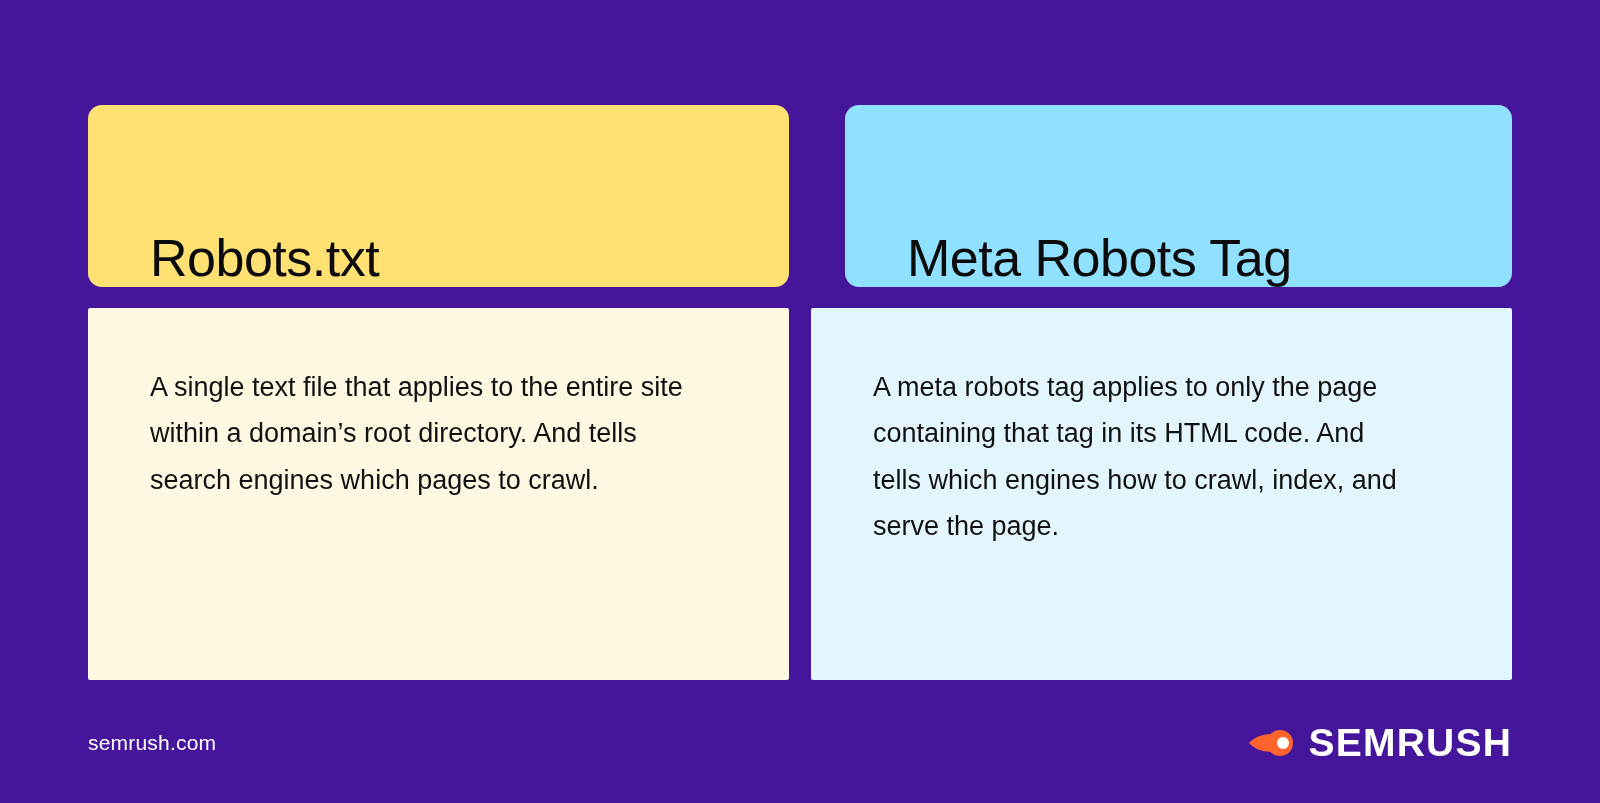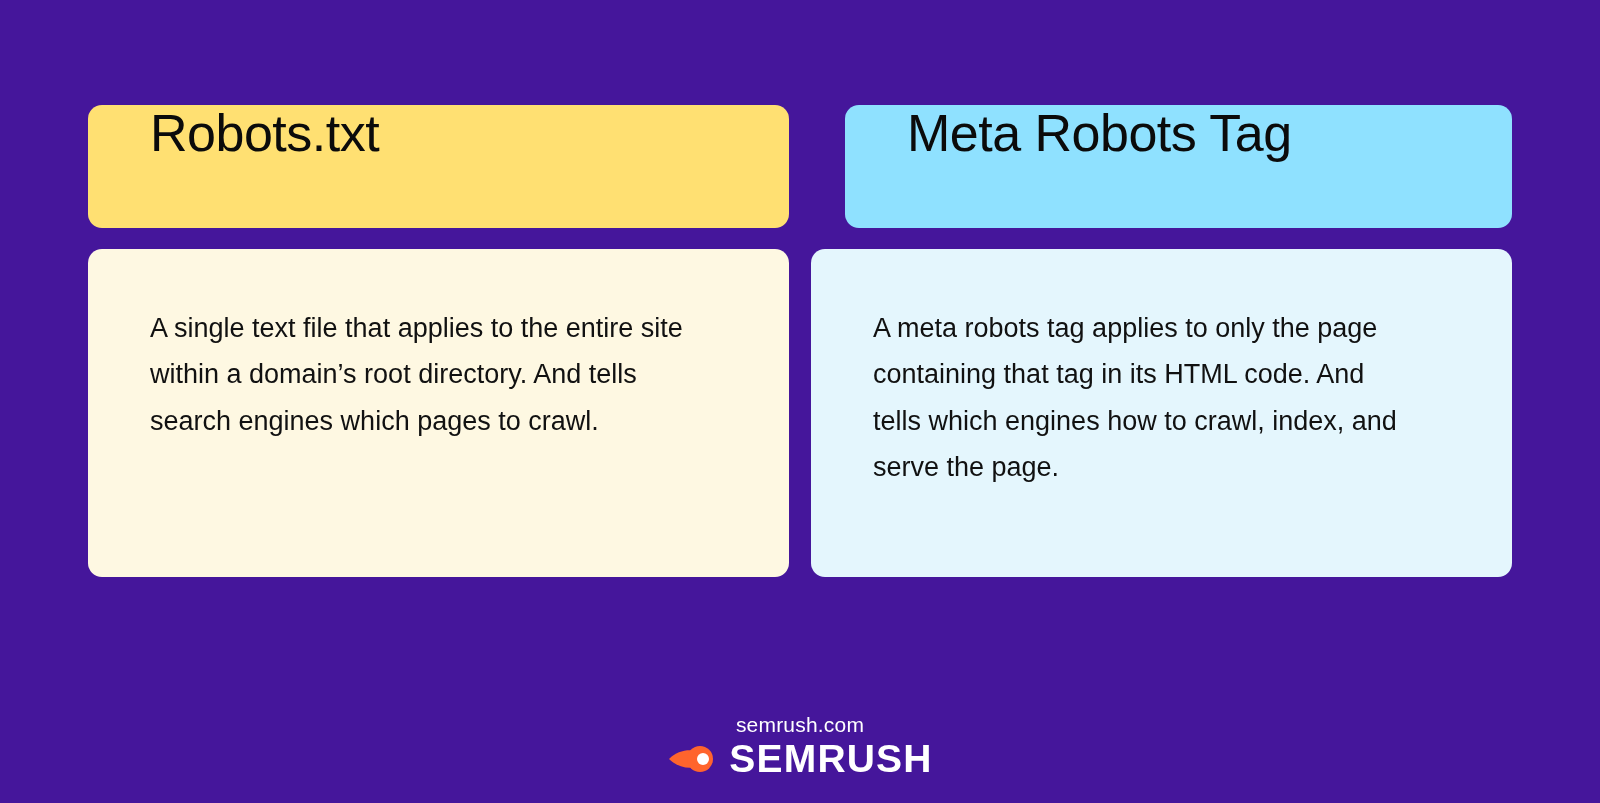--- a/index.html
+++ b/index.html
@@ -28,37 +28,37 @@
     gap: 22px;
   }
   .column {
     width: 701px;
     display: flex;
     flex-direction: column;
     gap: 21px;
   }
   .card-header {
     border-radius: 14px;
-    height: 123px;
+    height: 182px;
     display: flex;
-    align-items: flex-start;
+    align-items: flex-end;
     padding: 0 62px;
     box-sizing: border-box;
   }
   .card-header-title {
     font-size: 52px;
     line-height: 1.1;
     color: #0b0b0b;
     font-weight: 400;
     letter-spacing: -0.5px;
     white-space: nowrap;
   }
   .card-body {
-    border-radius: 14px;
-    height: 328px;
+    border-radius: 2px;
+    height: 372px;
     padding: 56px 94px 0 62px;
     box-sizing: border-box;
   }
   .card-body-text {
     font-size: 27px;
     line-height: 1.72;
     color: #111111;
     font-weight: 400;
     max-width: 560px;
   }
@@ -71,21 +71,20 @@
     position: absolute;
     left: 0;
     right: 0;
     bottom: 30px;
     height: 60px;
     padding: 0 88px;
     box-sizing: border-box;
     display: flex;
     align-items: center;
     justify-content: space-between;
-    flex-direction: column;
   }
   .site-url {
     color: #ffffff;
     font-size: 21px;
     letter-spacing: 0.2px;
   }
   .brand {
     display: flex;
     align-items: center;
     gap: 14px;

